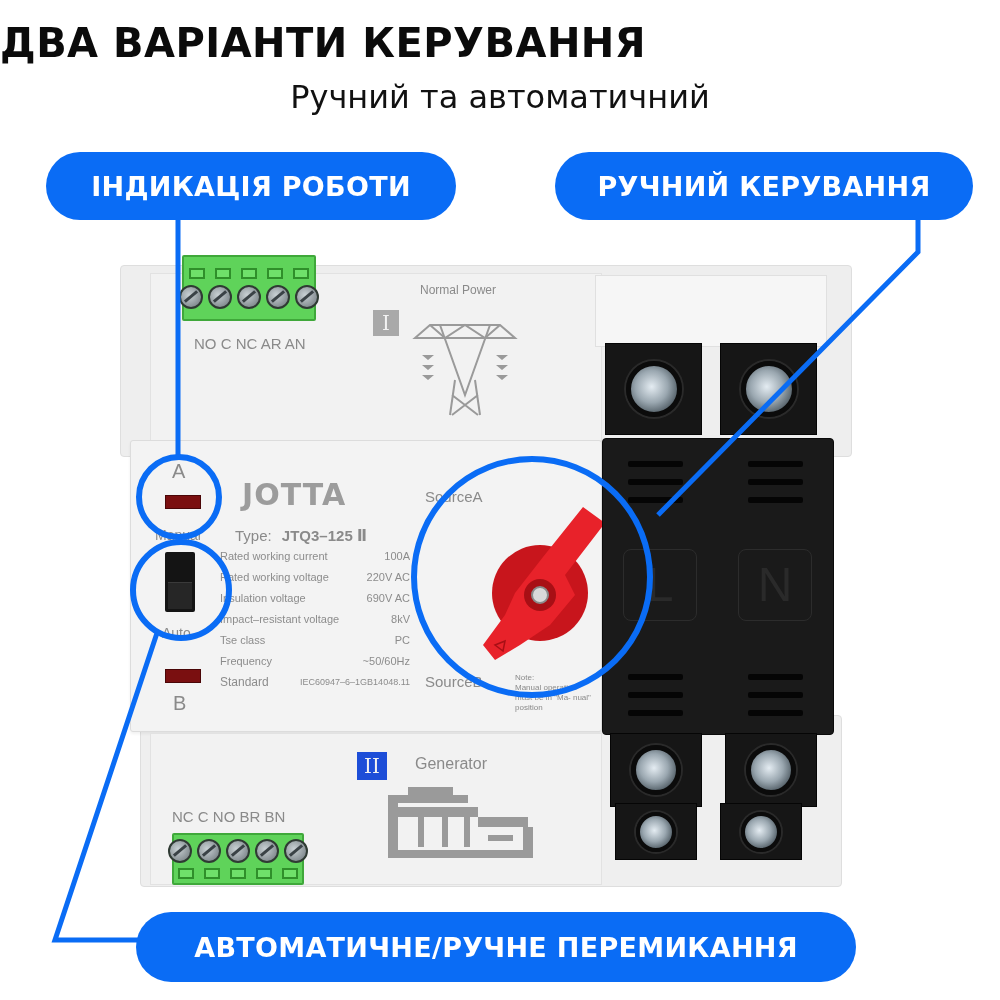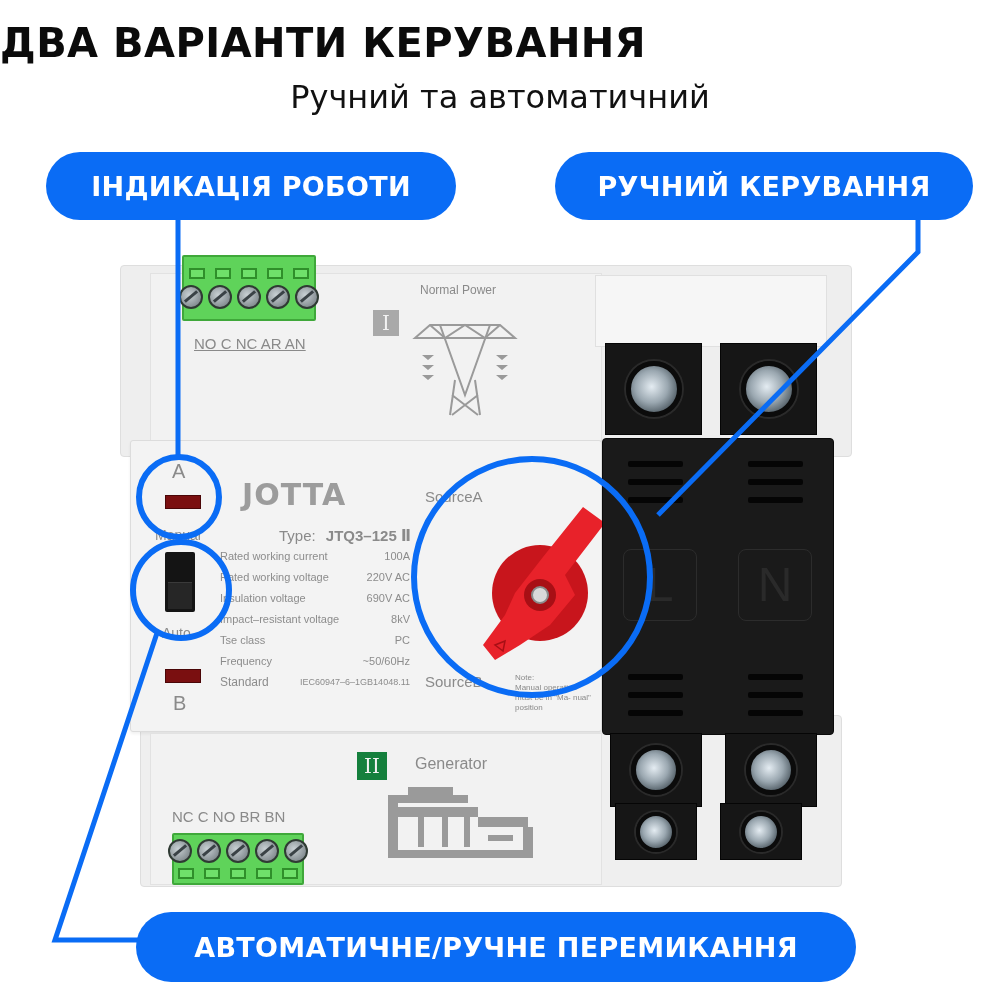--- a/index.html
+++ b/index.html
@@ -74,21 +74,21 @@
         <div class="sq"></div>
     </div>
     <div style="display:flex;gap:5px;">
       <div class="screw"></div>
         <div class="screw"></div>
         <div class="screw"></div>
         <div class="screw"></div>
         <div class="screw"></div>
     </div>
   </div>
-  <div class="abs gray-text" style="left:74px;top:80px;font-size:15px;text-decoration:underline;">NO C NC AR AN</div>
+  <div class="abs gray-text" style="left:74px;top:80px;font-size:15px;">NO C NC AR AN</div>
 
   <div class="abs" style="left:253px;top:55px;width:26px;height:26px;background:#a9a9a9;color:#f2f2f2;font-family:'DejaVu Serif',serif;font-size:20px;text-align:center;line-height:26px;">I</div>
   <div class="abs gray-text" style="left:300px;top:28px;font-size:12px;">Normal Power</div>
   <svg class="abs" style="left:290px;top:65px;" width="110" height="100" viewBox="0 0 110 100">
     <g fill="none" stroke="#9a9a9a" stroke-width="2">
       <path d="M5 18 L20 5 L90 5 L105 18 Z"></path>
       <path d="M20 5 L35 18 L55 5 L75 18 L90 5"></path>
       <path d="M30 5 L55 75 L80 5"></path>
       <path d="M45 60 L40 95 M65 60 L70 95 M42 75 L68 95 M68 75 L42 95"></path>
     </g>
@@ -114,21 +114,21 @@
 
   <div class="abs" style="left:45px;top:297px;width:30px;height:60px;background:#141414;border-radius:2px;">
     <div style="position:absolute;left:3px;top:30px;width:24px;height:26px;background:#262626;border-top:1px solid #3a3a3a;"></div>
   </div>
   <div class="abs gray-text" style="left:42px;top:370px;font-size:14px;">Auto</div>
 
   <div class="abs led" style="left:45px;top:414px;width:34px;height:12px;"></div>
   <div class="abs gray-text" style="left:53px;top:437px;font-size:20px;">B</div>
 
   <div class="abs" style="left:122px;top:222px;font-family:'DejaVu Sans',sans-serif;font-weight:bold;font-size:30px;color:#9c9c9c;letter-spacing:1px;">JOTTA</div>
-  <div class="abs" style="left:115px;top:272px;font-size:15px;color:#8a8a8a;margin-left:44px;">
+  <div class="abs" style="left:115px;top:272px;font-size:15px;color:#8a8a8a;">
     <span>Type:</span>
     <span style="font-weight:bold;margin-left:6px;">JTQ3–125 Ⅱ</span>
   </div>
 
   <div class="abs" style="left:100px;top:290px;width:190px;">
     <div class="spec-row">
         <span>Rated working current</span>
         <span>100A</span>
       </div>
     <div class="spec-row">
@@ -196,21 +196,21 @@
     <div class="big-screw" style="width:40px;height:40px;"></div>
   </div>
   <div class="abs black-block" style="left:495px;top:548px;width:80px;height:55px;display:flex;align-items:center;justify-content:center;">
     <div class="big-screw" style="width:32px;height:32px;border-width:4px;"></div>
   </div>
   <div class="abs black-block" style="left:600px;top:548px;width:80px;height:55px;display:flex;align-items:center;justify-content:center;">
     <div class="big-screw" style="width:32px;height:32px;border-width:4px;"></div>
   </div>
 
   <div class="abs" style="left:30px;top:478px;width:450px;height:150px;background:#f2f2f2;border:1px solid #e2e2e2;"></div>
-  <div class="abs" style="left:237px;top:497px;width:30px;height:28px;background:#15803d;color:#f2f2f2;font-family:'DejaVu Serif',serif;font-size:20px;text-align:center;line-height:28px;">II</div>
+  <div class="abs" style="left:237px;top:497px;width:30px;height:28px;background:#1d4ed8;color:#f2f2f2;font-family:'DejaVu Serif',serif;font-size:20px;text-align:center;line-height:28px;">II</div>
   <div class="abs gray-text" style="left:295px;top:500px;font-size:16px;">Generator</div>
   <svg class="abs" style="left:268px;top:530px;" width="145" height="80" viewBox="0 0 145 80">
     <g fill="#9a9a9a">
       <rect x="20" y="2" width="45" height="8"></rect>
       <rect x="0" y="10" width="80" height="8"></rect>
       <rect x="0" y="18" width="10" height="55"></rect>
       <rect x="0" y="65" width="145" height="8"></rect>
       <rect x="10" y="22" width="80" height="10"></rect>
       <rect x="30" y="32" width="6" height="30"></rect>
       <rect x="54" y="32" width="6" height="30"></rect>

